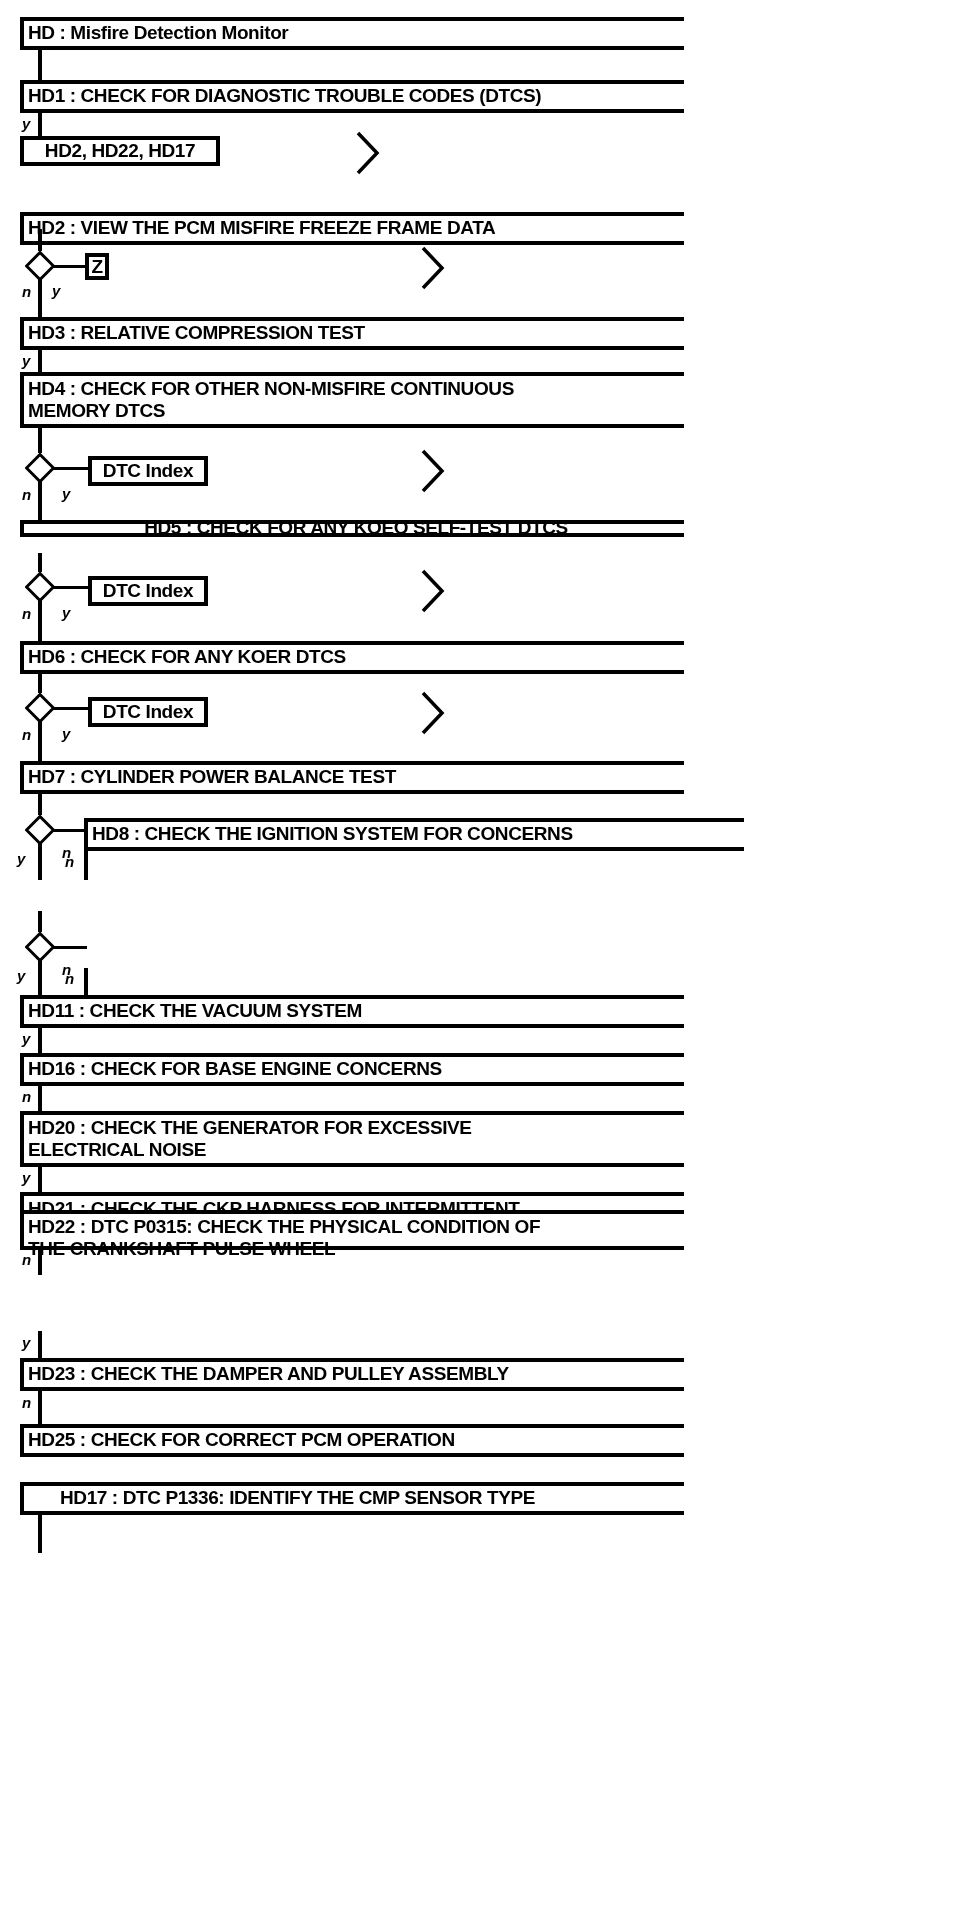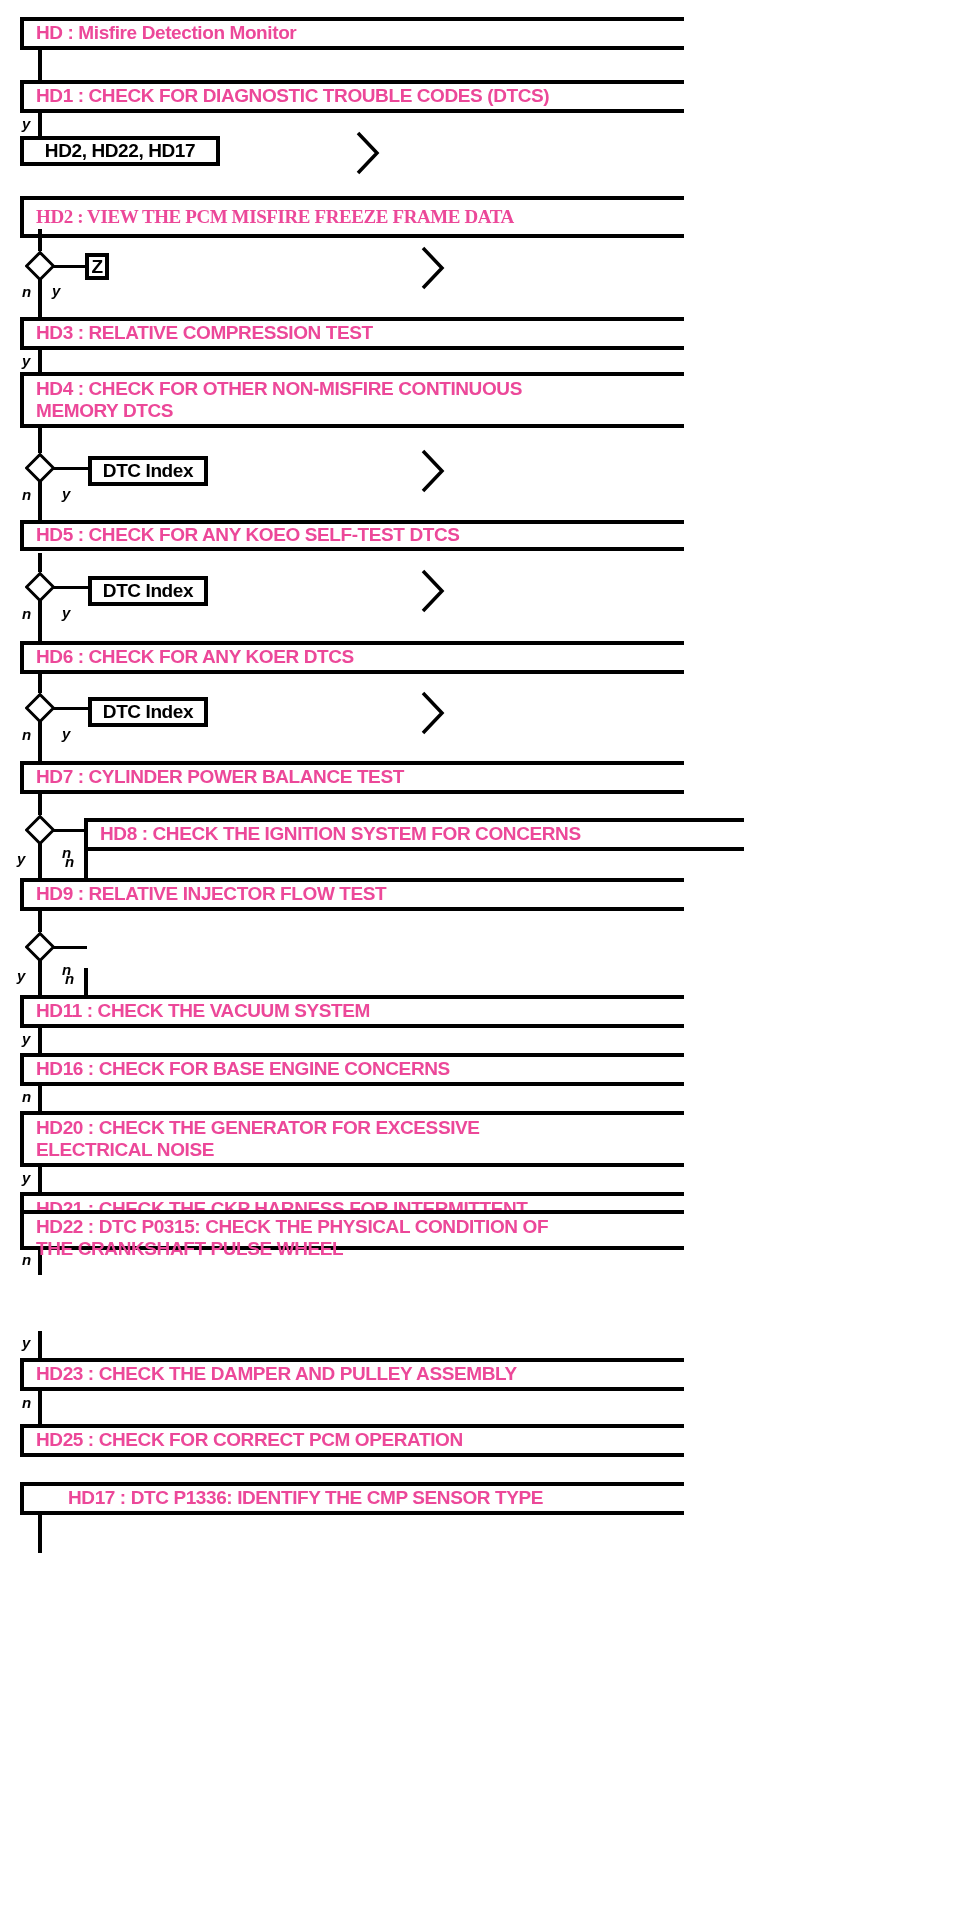--- a/index.html
+++ b/index.html
@@ -22,23 +22,22 @@
     background: #fff;
     display: flex;
     align-items: center;
     padding: 0 0 0 4px;
   }
   .step .txt {
     font-size: 19px;
     font-weight: bold;
     letter-spacing: -0.4px;
     line-height: 1.16;
-    color: #ec4899;
+    color: #000000;
     white-space: pre-line;
-    margin-left: 8px;
   }
   .step.two-line { align-items: flex-start; padding-top: 2px; }
   
   .ref {
     position: absolute;
     border: 4px solid #000;
     background: #fff;
     display: flex;
     align-items: center;
     justify-content: center;
@@ -96,21 +95,21 @@
   <span class="blabel" style="left:22px; top:116px;">y</span>
 
   <div class="ref" style="left:20px; top:136px; width:200px; height:30px;">
     <span class="txt">HD2, HD22, HD17</span>
   </div>
 
   <svg class="chev" style="left:355px; top:130px;" viewBox="0 0 26 46">
     <polyline points="3,3 22,23 3,43" fill="none" stroke="#000" stroke-width="3.5"></polyline>
   </svg>
 
-  <div class="step" style="left:20px; top:196px; width:664px; height:42px;font-family:Liberation Serif, serif;">
+  <div class="step" style="left:20px; top:212px; width:664px; height:33px;">
     <span class="txt">HD2 : VIEW THE PCM MISFIRE FREEZE FRAME DATA</span>
   </div>
   <div class="vline" style="left:38px; top:229px; height:23px;"></div>
 
   <div class="diamond" style="left:25px; top:251px;">
     <svg class="dshape" viewBox="0 0 30 30">
       <polygon points="15,1.5 28.5,15 15,28.5 1.5,15" fill="#fff" stroke="#000" stroke-width="3"></polygon>
     </svg>
   </div>
   <div class="hline" style="left:53px; top:265px; width:34px;"></div>
@@ -147,21 +146,21 @@
     <span class="txt">DTC Index</span>
   </div>
   <span class="blabel" style="left:62px; top:486px;">y</span>
   <span class="blabel" style="left:22px; top:487px;">n</span>
   <div class="vline" style="left:38px; top:480px; height:41px;"></div>
 
   <svg class="chev" style="left:420px; top:448px;" viewBox="0 0 26 46">
     <polyline points="3,3 22,23 3,43" fill="none" stroke="#000" stroke-width="3.5"></polyline>
   </svg>
 
-  <div class="step" style="left:20px; top:520px; width:664px; height:31px;">
+  <div class="step" style="left:20px; top:520px; width:664px; height:17px;justify-content:center;">
     <span class="txt">HD5 : CHECK FOR ANY KOEO SELF-TEST DTCS</span>
   </div>
   <div class="vline" style="left:38px; top:553px; height:20px;"></div>
 
   <div class="diamond" style="left:25px; top:572px;">
     <svg class="dshape" viewBox="0 0 30 30">
       <polygon points="15,1.5 28.5,15 15,28.5 1.5,15" fill="#fff" stroke="#000" stroke-width="3"></polygon>
     </svg>
   </div>
   <div class="hline" style="left:53px; top:586px; width:38px;"></div>
@@ -212,23 +211,20 @@
   <span class="blabel" style="left:62px; top:845px;">n</span>
   <span class="blabel" style="left:17px; top:851px;">y</span>
   <div class="vline" style="left:38px; top:842px; height:38px;"></div>
 
   <div class="step" style="left:84px; top:818px; width:660px; height:33px;">
     <span class="txt">HD8 : CHECK THE IGNITION SYSTEM FOR CONCERNS</span>
   </div>
   <div class="vline" style="left:84px; top:851px; height:29px;"></div>
   <span class="blabel" style="left:65px; top:854px;">n</span>
 
-  <div class="step" style="left:20px; top:878px; width:664px; height:33px;">
-    <span class="txt">HD9 : RELATIVE INJECTOR FLOW TEST</span>
-  </div>
   <div class="vline" style="left:38px; top:911px; height:22px;"></div>
 
   <div class="diamond" style="left:25px; top:932px;">
     <svg class="dshape" viewBox="0 0 30 30">
       <polygon points="15,1.5 28.5,15 15,28.5 1.5,15" fill="#fff" stroke="#000" stroke-width="3"></polygon>
     </svg>
   </div>
   <div class="hline" style="left:53px; top:946px; width:34px;"></div>
   <span class="blabel" style="left:62px; top:962px;">n</span>
   <span class="blabel" style="left:17px; top:968px;">y</span>

